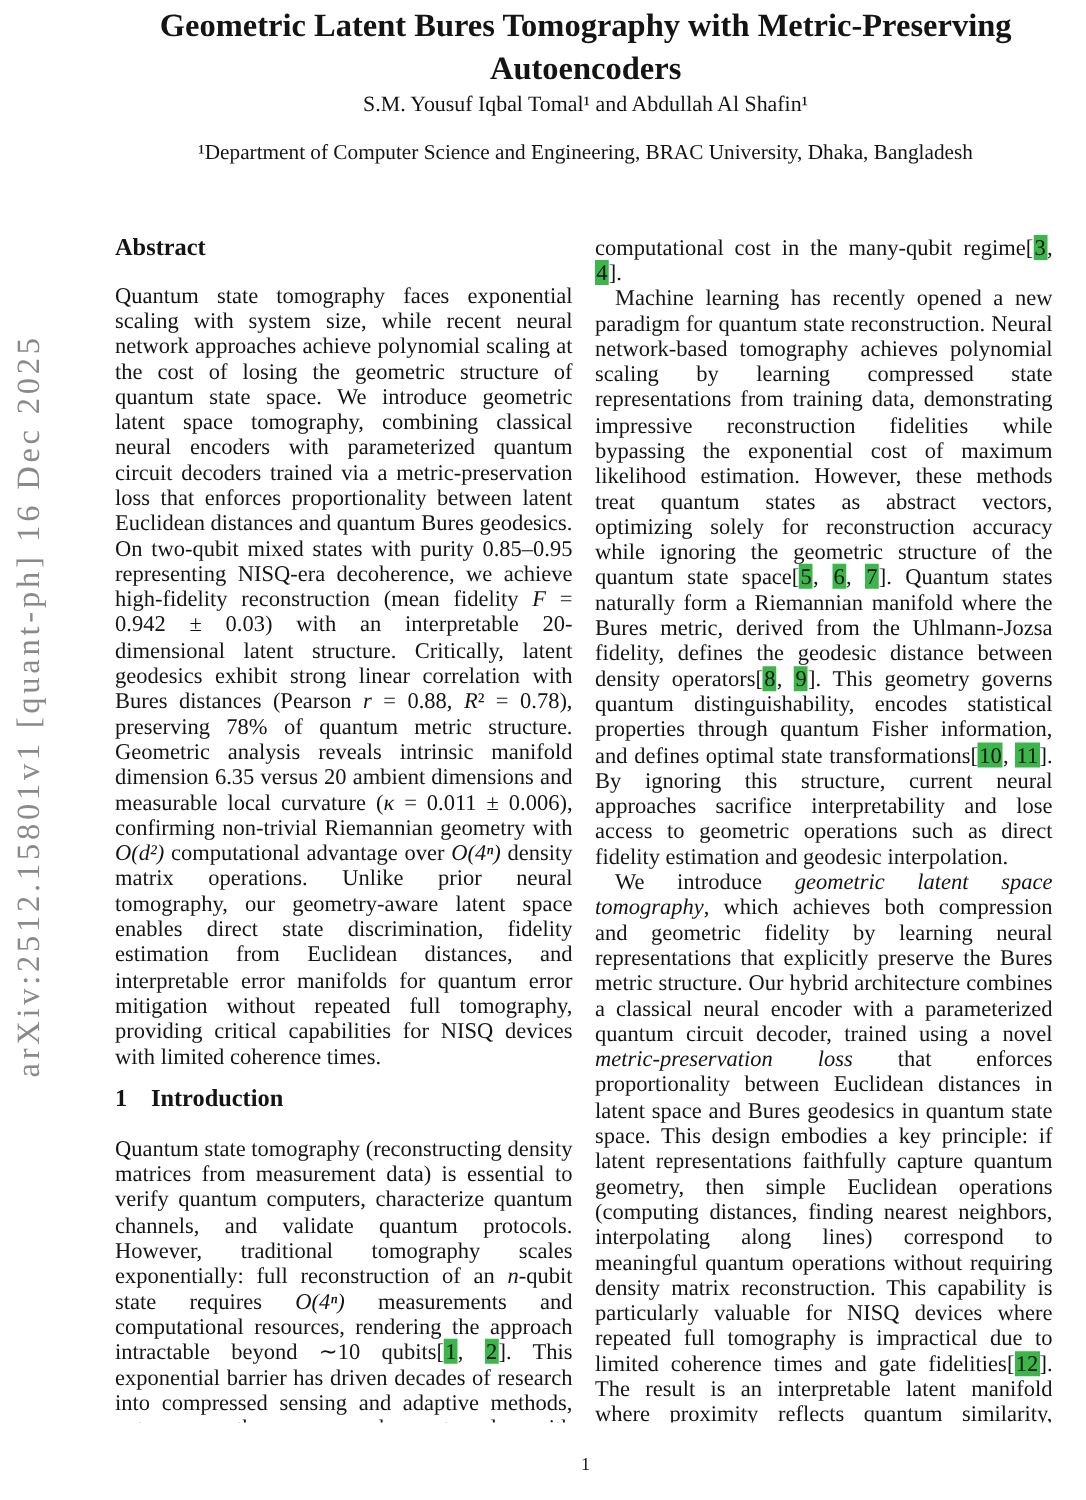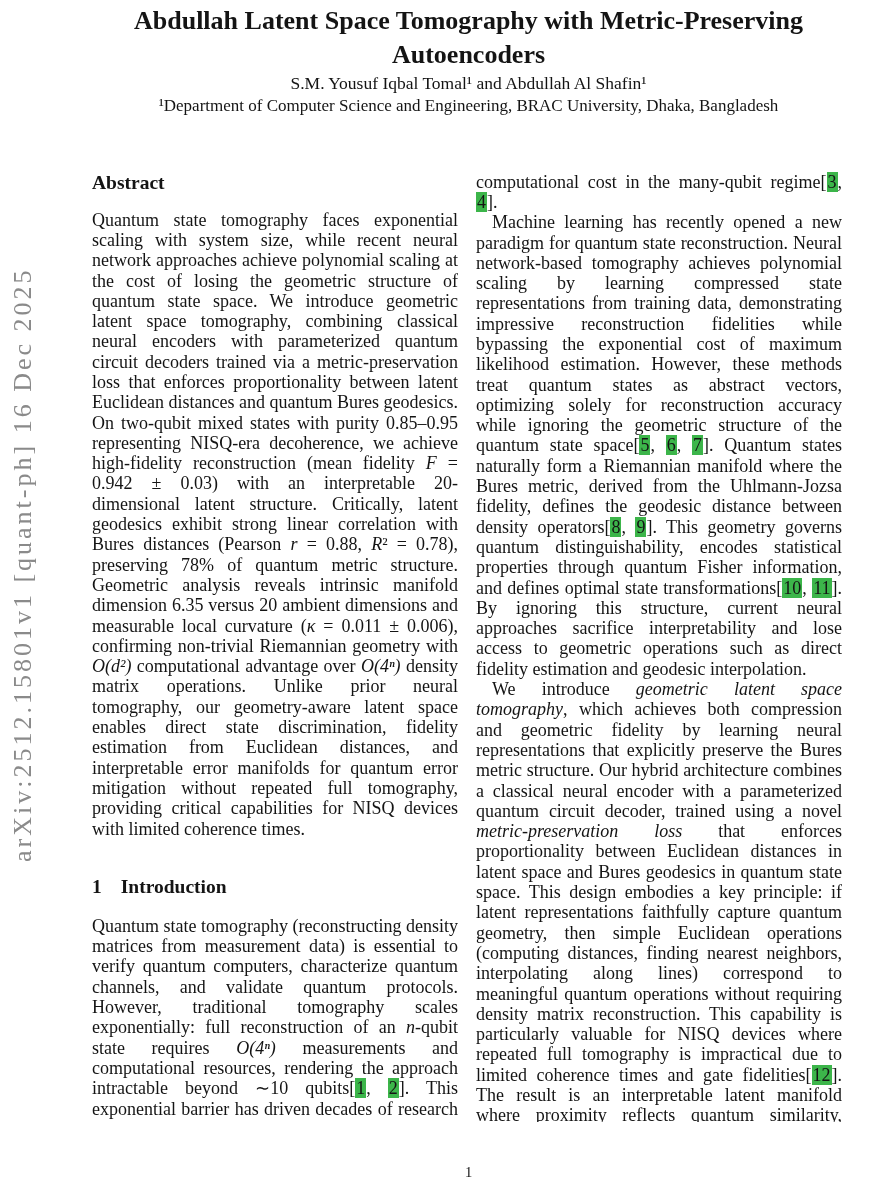--- a/index.html
+++ b/index.html
@@ -32,39 +32,39 @@
     text-align: center;
     line-height: 1.32;
   }
   .authors {
     text-align: center;
     font-size: 17.5px;
   }
   .affiliation {
     text-align: center;
     font-size: 17px;
-    margin-top: 2px;
+    margin-top: 18px;
   }
   .columns {
     display: flex;
     gap: 18px;
     margin-top: 56px;
     height: 950px;
     overflow: hidden;
   }
   .col { width: 366px; }
   .abs-heading {
     font-size: 19.5px;
     font-weight: bold;
     margin-bottom: 16px;
   }
   .sec-heading {
     font-size: 19.5px;
     font-weight: bold;
-    margin-top: 37px;
+    margin-top: 14px;
     margin-bottom: 18px;
   }
   .sec-num { margin-right: 19px; }
   .body-text {
     font-size: 18px;
     line-height: 20.3px;
     text-align: justify;
     hyphens: auto;
     -webkit-hyphens: auto;
   }
@@ -84,21 +84,21 @@
     text-align: center;
     font-size: 14.5px;
   }
 </style>
 </head>
 <body>
 
 <div class="watermark">arXiv:2512.15801v1 [quant-ph] 16 Dec 2025</div>
 
 <div class="content">
-  <h1 class="title">Abdullah Latent Space Tomography with Metric-Preserving Autoencoders</h1>
+  <h1 class="title">Geometric Latent Bures Tomography with Metric-Preserving Autoencoders</h1>
   <div class="authors">S.M. Yousuf Iqbal Tomal¹ and Abdullah Al Shafin¹</div>
   <div class="affiliation">¹Department of Computer Science and Engineering, BRAC University, Dhaka, Bangladesh</div>
 
   <div class="columns">
     <div class="col">
       <h2 class="abs-heading">Abstract</h2>
       <div class="body-text">
           <p class="para"><span class="text">Quantum state tomography faces exponential scaling with system size, while recent neural network approaches achieve polynomial scaling at the cost of losing the geometric structure of quantum state space. We introduce geometric latent space tomography, combining classical neural encoders with parameterized quantum circuit decoders trained via a metric-preservation loss that enforces proportionality between latent Euclidean distances and quantum Bures geodesics. On two-qubit mixed states with purity 0.85–0.95 representing NISQ-era decoherence, we achieve high-fidelity reconstruction (mean fidelity </span><span class="math">F</span><span class="text"> = 0.942 ± 0.03) with an interpretable 20-dimensional latent structure. Critically, latent geodesics exhibit strong linear correlation with Bures distances (Pearson </span><span class="math">r</span><span class="text"> = 0.88, </span><span class="math">R</span><span class="text">² = 0.78), preserving 78% of quantum metric structure. Geometric analysis reveals intrinsic manifold dimension 6.35 versus 20 ambient dimensions and measurable local curvature (</span><span class="math">κ</span><span class="text"> = 0.011 ± 0.006), confirming non-trivial Riemannian geometry with </span><span class="math">O(d²)</span><span class="text"> computational advantage over </span><span class="math">O(4ⁿ)</span><span class="text"> density matrix operations. Unlike prior neural tomography, our geometry-aware latent space enables direct state discrimination, fidelity estimation from Euclidean distances, and interpretable error manifolds for quantum error mitigation without repeated full tomography, providing critical capabilities for NISQ devices with limited coherence times.</span></p>
         </div>
       <h2 class="sec-heading">

